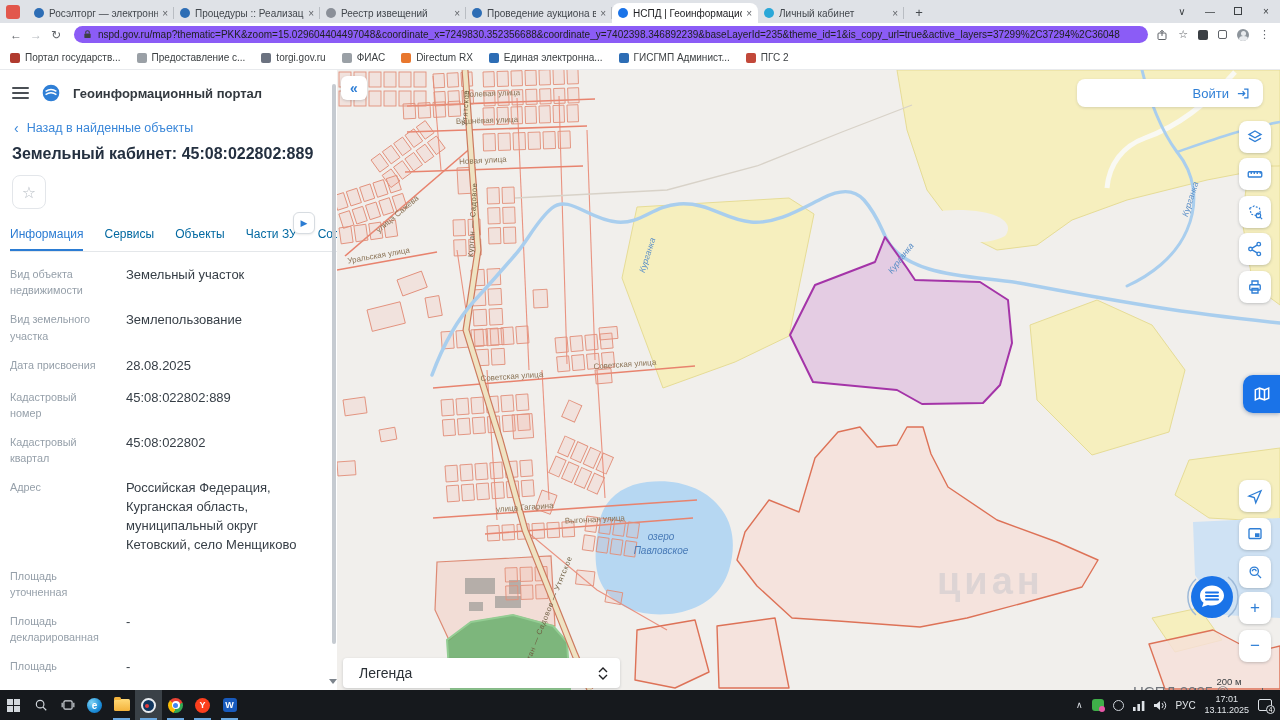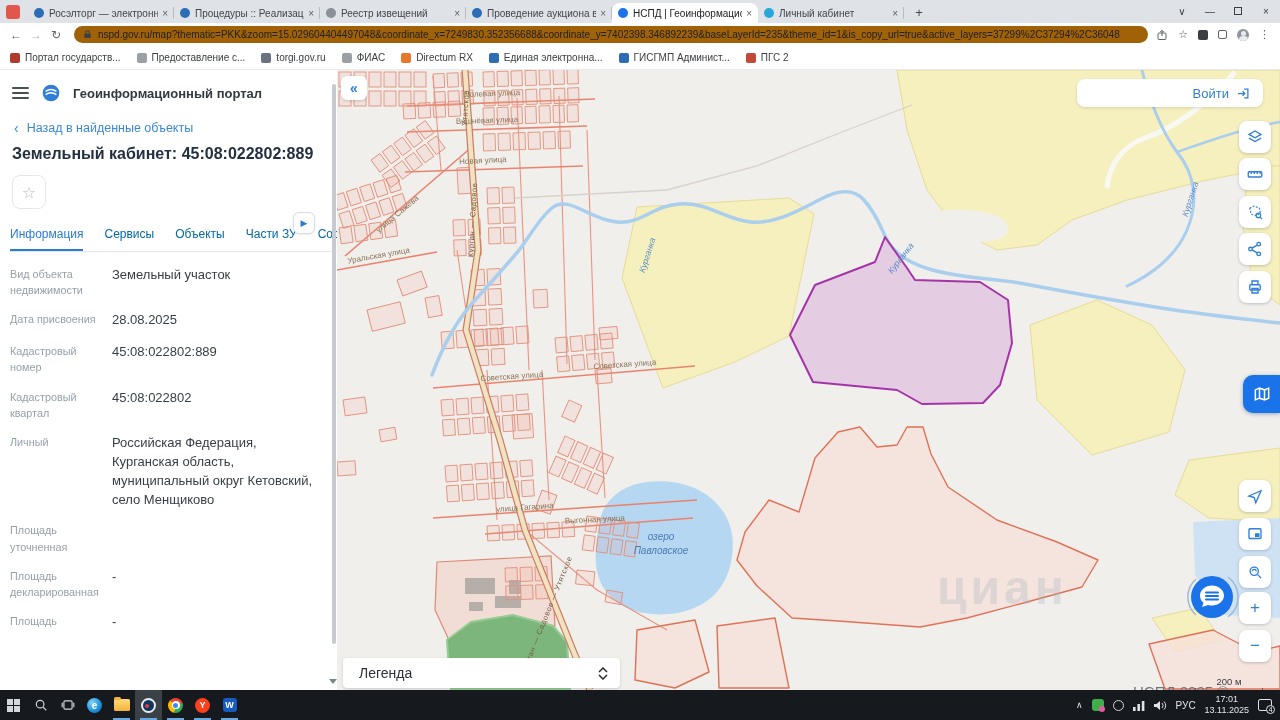--- a/index.html
+++ b/index.html
@@ -18,21 +18,21 @@
   .tab.active{background:#fff;color:#202124}
   .tab:not(.active)::after{content:"";position:absolute;right:0;top:4px;bottom:4px;width:1px;background:#b9bdc3}
   .newtab{width:18px;height:18px;margin:0 4px 2px 6px;font-size:13px;color:#44484d;display:flex;align-items:center;justify-content:center}
   .win-controls{margin-left:auto;display:flex;align-items:center;height:23px}
   .win-controls span{width:28px;text-align:center;font-size:10px;color:#3c4043;line-height:23px}
   .wc-box{display:inline-block;width:8px;height:8px;border:1px solid #3c4043}
 
   #urlrow{position:absolute;top:23px;left:0;right:0;height:23px;background:#fff;display:flex;align-items:center;padding:0 6px}
   .nav-ic{font-size:12px;color:#5f6368;width:20px;text-align:center}
   .nav-ic.dim{color:#b4b8bd}
-  .urlpill{flex:1;height:17px;background:#a16207;border-radius:9px;margin:0 8px;display:flex;align-items:center;padding:0 9px;min-width:0}
+  .urlpill{flex:1;height:17px;background:#8b5cf6;border-radius:9px;margin:0 8px;display:flex;align-items:center;padding:0 9px;min-width:0}
   .urltext{font-size:10px;color:#202124;white-space:nowrap;overflow:hidden;min-width:0}
   .lock{width:9px;height:9px;margin-right:6px;flex:0 0 auto}
   .url-ics{display:flex;align-items:center;gap:10px;margin-right:4px}
   .url-ics .ic{font-size:11px;color:#5f6368}
   .ext-dark{width:10px;height:10px;border-radius:2px;background:#3b3f44}
   .person{width:12px;height:12px;border-radius:50%;background:#8d949b;position:relative;overflow:hidden}
   .person::before{content:"";position:absolute;left:3.5px;top:2px;width:5px;height:5px;border-radius:50%;background:#e9ebee}
   .person::after{content:"";position:absolute;left:1.5px;top:7.5px;width:9px;height:6px;border-radius:50%;background:#e9ebee}
   .splitbox{width:9px;height:9px;border:1.3px solid #5f6368;border-radius:2px}
 
@@ -49,21 +49,21 @@
   .p-title{font-size:13px;color:#33393f;font-weight:600}
   .back{display:flex;align-items:center;gap:8px;padding:10px 12px 2px 14px;color:#3a87d9;font-size:12.5px}
   .back .chev{font-size:14px;line-height:1}
   .obj-title{padding:8px 12px 0 12px;font-size:16px;font-weight:700;color:#243040}
   .star-btn{margin:12px 0 0 12px;width:34px;height:34px;border:1px solid #e3e6ea;border-radius:8px;display:flex;align-items:center;justify-content:center;color:#b9bfc6;font-size:16px;background:#fff}
   .p-tabs{position:relative;display:flex;gap:21px;margin:12px 1px 0 10px;padding-right:36px;border-bottom:1px solid #e4e7ea;width:327px;overflow:hidden;white-space:nowrap}
   .p-tab{font-size:12px;color:#0369a1;padding:6px 0 8px 0;flex:0 0 auto}
   .p-tab.active{color:#2b7cd3;border-bottom:2.5px solid #2b7cd3}
   .tabs-more{position:absolute;right:22px;top:142px;width:22px;height:22px;background:#fff;border:1px solid #d7dce1;border-radius:6px;box-shadow:0 1px 2px rgba(0,0,0,.08);display:flex;align-items:center;justify-content:center;color:#2b7cd3;font-size:9px;z-index:2}
   #fields{padding:14px 14px 0 10px}
-  .frow{display:flex;gap:2px;margin-bottom:13px}
+  .frow{display:flex;gap:16px;margin-bottom:13px}
   .flabel{flex:0 0 100px;font-size:10.8px;color:#96a0aa;line-height:1.5}
   .fvalue{flex:1;font-size:13px;color:#363e46;line-height:1.45}
   .p-scroll{position:absolute;right:1px;top:14px;width:4px;height:560px;background:#c6cbd1;border-radius:2px}
   .p-scroll-arrow{position:absolute;right:0;bottom:6px;width:0;height:0;border-left:4px solid transparent;border-right:4px solid transparent;border-top:5px solid #7d848c}
 
   
   #map{position:absolute;top:70px;left:337px;width:943px;height:620px;background:#f1efec;overflow:hidden}
   #map svg.basemap{position:absolute;left:0;top:0}
   .street-label{font-size:8px;fill:#8b7457}
   .road-label{font-size:7.5px;fill:#6e5d40;letter-spacing:.6px}
@@ -72,21 +72,21 @@
 
   .m-btn{position:absolute;width:32px;height:32px;background:#fff;border-radius:8px;box-shadow:0 1px 3px rgba(40,50,60,.25);display:flex;align-items:center;justify-content:center;color:#2f7fd6}
   .m-btn svg{display:block}
   .collapse-btn{position:absolute;left:4px;top:6px;width:26px;height:24px;background:#fff;border-radius:6px;box-shadow:0 1px 3px rgba(40,50,60,.2);color:#2f7fd6;font-weight:700;font-size:14px;display:flex;align-items:center;justify-content:center}
   .login-bar{position:absolute;left:740px;top:9px;width:186px;height:28px;background:#fff;border-radius:8px;box-shadow:0 1px 3px rgba(40,50,60,.15);display:flex;align-items:center;justify-content:flex-end;gap:7px;padding-right:12px;color:#2f7fd6;font-size:13px}
   .draw-btn{position:absolute;left:906px;top:305px;width:37px;height:38px;background:#1a73e8;border-radius:10px 0 0 10px;box-shadow:0 1px 4px rgba(20,60,120,.4);display:flex;align-items:center;justify-content:center}
   .fab{position:absolute;left:853px;top:505px;width:44px;height:44px}
   .legend-bar{position:absolute;left:6px;top:588px;width:277px;height:30px;background:#fff;border-radius:4px;box-shadow:0 1px 3px rgba(40,50,60,.2);display:flex;align-items:center;padding:0 12px 0 16px}
   .legend-label{font-size:14px;color:#2b3137;flex:1}
   .legend-chevs{display:flex;flex-direction:column;gap:1px;align-items:center}
-  .watermark{position:absolute;left:600px;top:490px;font-size:48px;font-weight:700;color:#a8b2c0;opacity:.30;letter-spacing:4px}
+  .watermark{position:absolute;left:600px;top:490px;font-size:38px;font-weight:700;color:#a8b2c0;opacity:.30;letter-spacing:4px}
   .attribution{position:absolute;left:796px;top:613px;font-size:15px;color:#70757c}
   .scale-label{position:absolute;left:858px;top:606px;width:68px;text-align:center;font-size:9.5px;color:#3c4043}
   .scale-line{position:absolute;left:858px;top:618px;width:68px;height:5px;border-left:1px solid #5a5f64;border-right:1px solid #5a5f64;border-bottom:1.5px solid #5a5f64}
 
   
   #taskbar{position:absolute;left:0;bottom:0;width:1280px;height:30px;background:#16191d;display:flex;align-items:center;z-index:10}
   .tb-slot{width:27px;height:30px;display:flex;align-items:center;justify-content:center;position:relative;flex:0 0 auto}
   .tb-slot.focused{background:#3a4147}
   .tb-slot.running::after{content:"";position:absolute;left:5px;right:5px;bottom:0;height:2px;background:#6aa8e0}
   .win-logo{display:grid;grid-template-columns:6px 6px;grid-template-rows:6px 6px;gap:1px}
@@ -244,33 +244,37 @@
         <span class="p-tab">Части ЗУ</span>
         <span class="p-tab">Состав</span>
       </div>
     <div class="tabs-more">▶</div>
     <div id="fields">
         <div class="frow">
           <div class="flabel">Вид объекта недвижимости</div>
           <div class="fvalue">Земельный участок</div>
         </div>
         <div class="frow">
+          <div class="flabel">Вид земельного участка</div>
+          <div class="fvalue">Землепользование</div>
+        </div>
+        <div class="frow">
           <div class="flabel">Дата присвоения</div>
           <div class="fvalue">28.08.2025</div>
         </div>
         <div class="frow">
           <div class="flabel">Кадастровый номер</div>
           <div class="fvalue">45:08:022802:889</div>
         </div>
         <div class="frow">
           <div class="flabel">Кадастровый квартал</div>
           <div class="fvalue">45:08:022802</div>
         </div>
         <div class="frow">
-          <div class="flabel">Личный</div>
+          <div class="flabel">Адрес</div>
           <div class="fvalue">Российская Федерация, Курганская область, муниципальный округ Кетовский, село Менщиково</div>
         </div>
         <div class="frow">
           <div class="flabel">Площадь уточненная</div>
         </div>
         <div class="frow">
           <div class="flabel">Площадь декларированная</div>
           <div class="fvalue">-</div>
         </div>
         <div class="frow">

